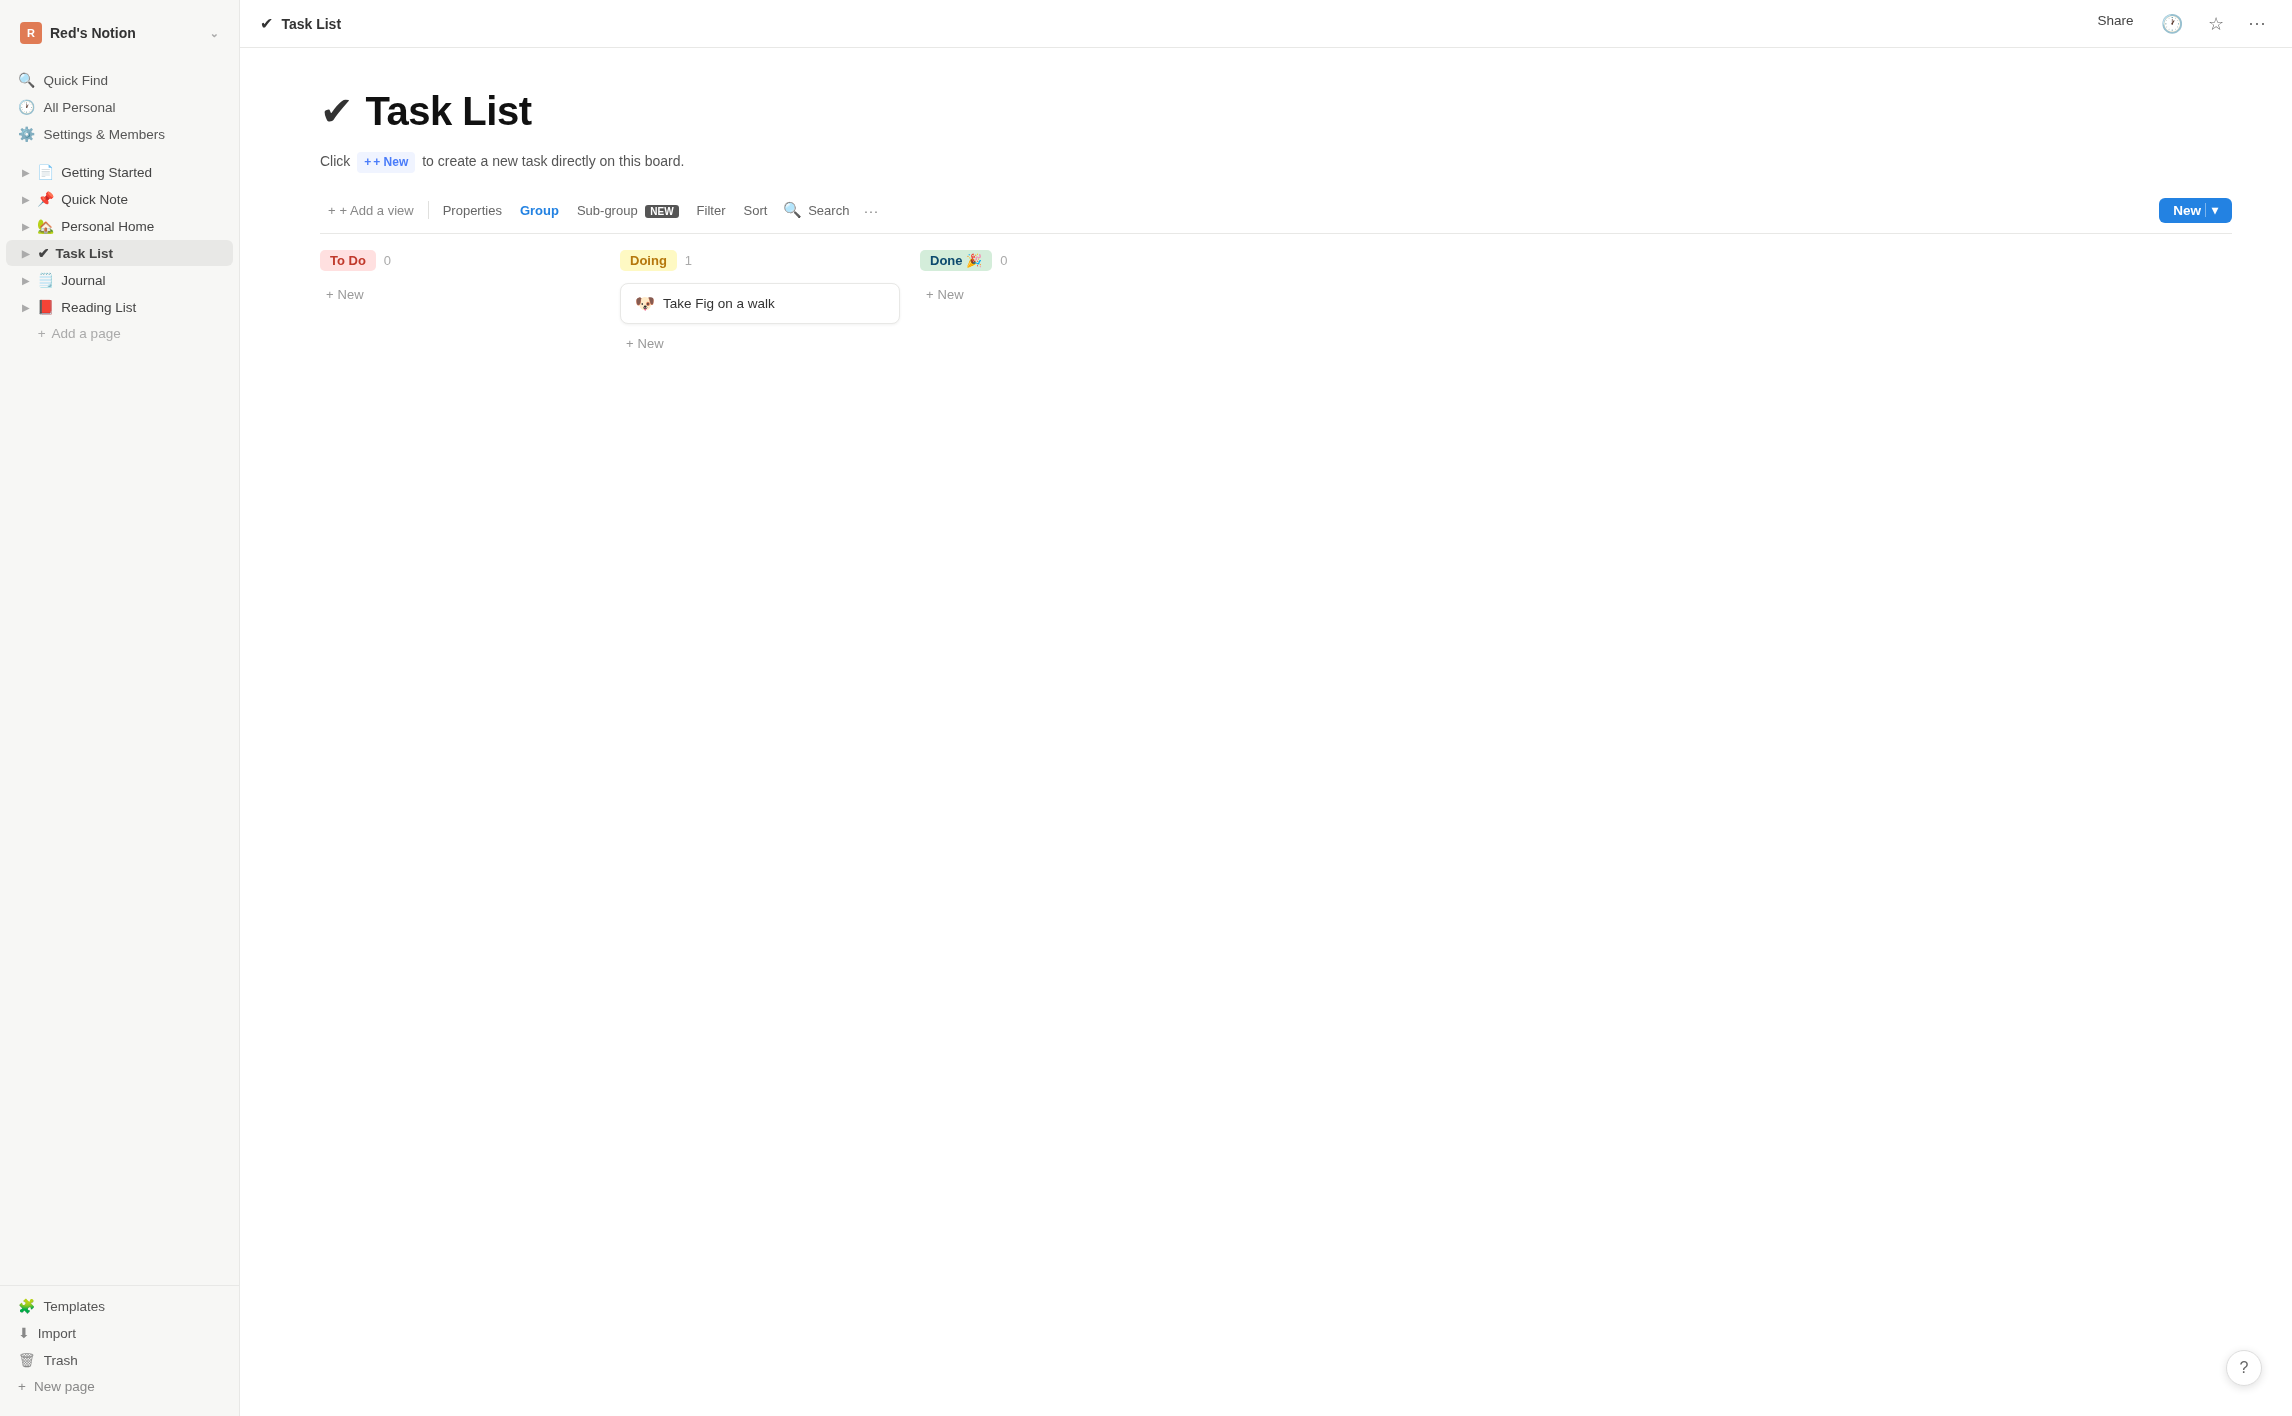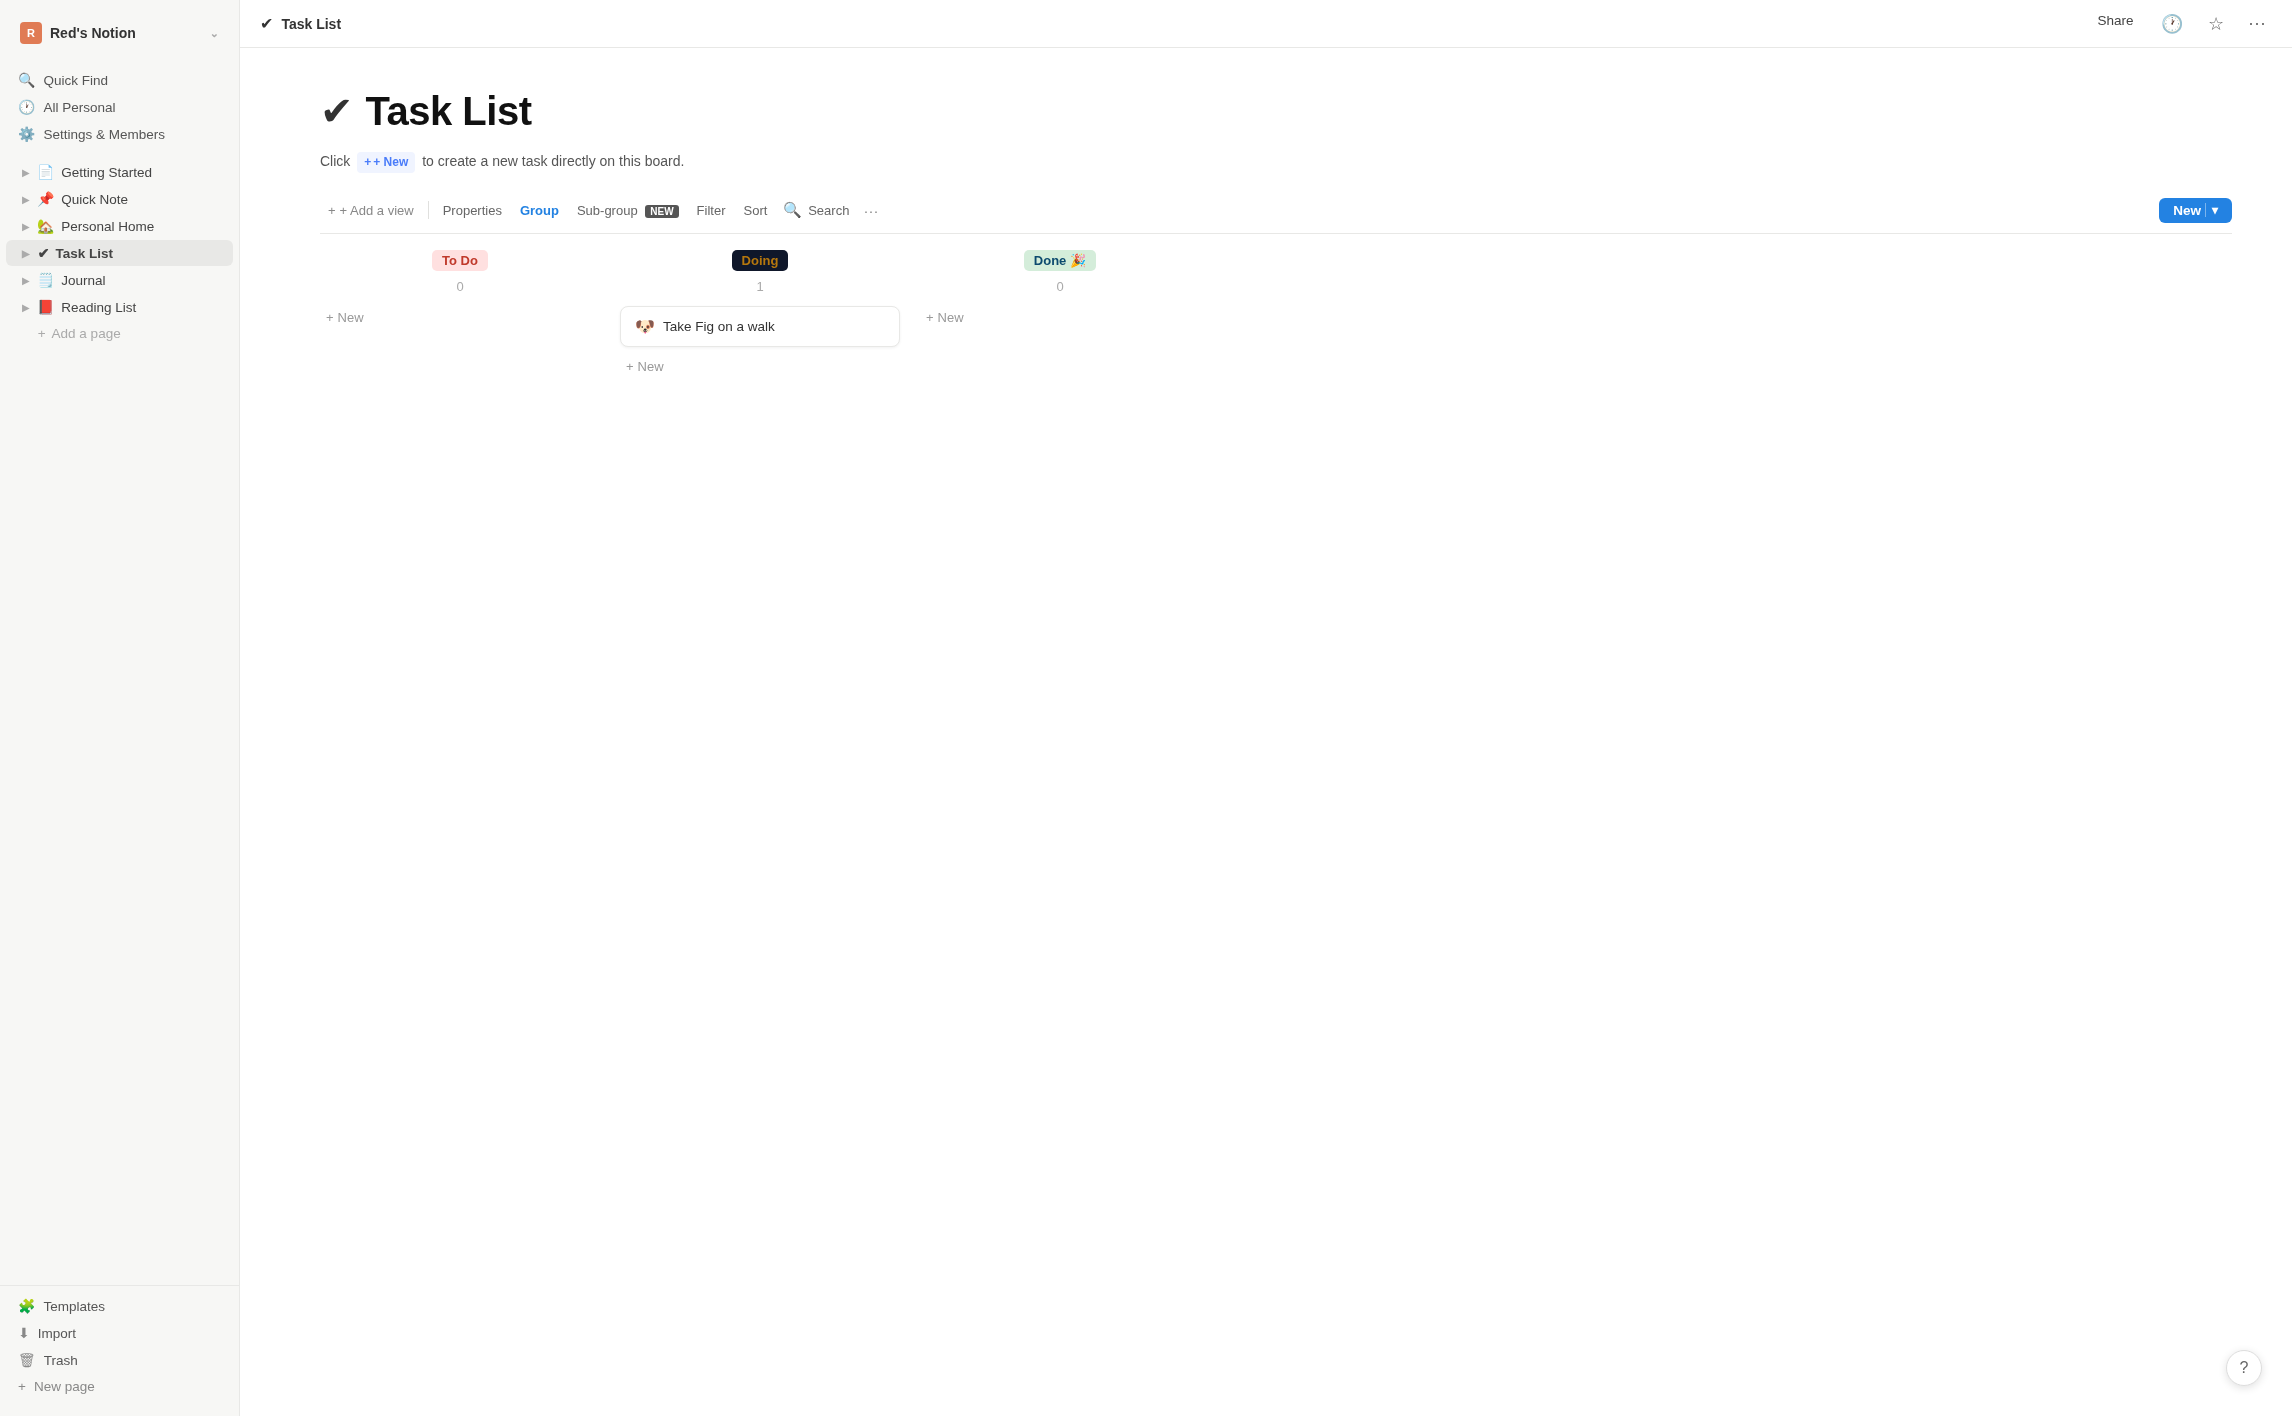--- a/index.html
+++ b/index.html
@@ -260,30 +260,29 @@
     }
     .kanban-column {
       width: 280px;
       min-width: 280px;
     }
     .column-header {
       display: flex;
       align-items: center;
       gap: 8px;
       margin-bottom: 12px;
-      flex-direction: column;
     }
     .column-label {
       padding: 3px 10px;
       border-radius: 5px;
       font-size: 13px;
       font-weight: 600;
     }
     .label-todo { background: #ffe0e0; color: #c0392b; }
-    .label-doing { background: #0f172a; color: #b5770d; }
+    .label-doing { background: #fef9c3; color: #b5770d; }
     .label-done { background: #d4edda; color: #0c4a6e; }
     .column-count {
       color: #aaa;
       font-size: 13px;
       font-weight: 500;
     }
     .add-card-btn {
       background: none; border: none; cursor: pointer;
       color: #999; font-size: 13px; padding: 4px 6px;
       border-radius: 4px; display: flex; align-items: center; gap: 4px;

